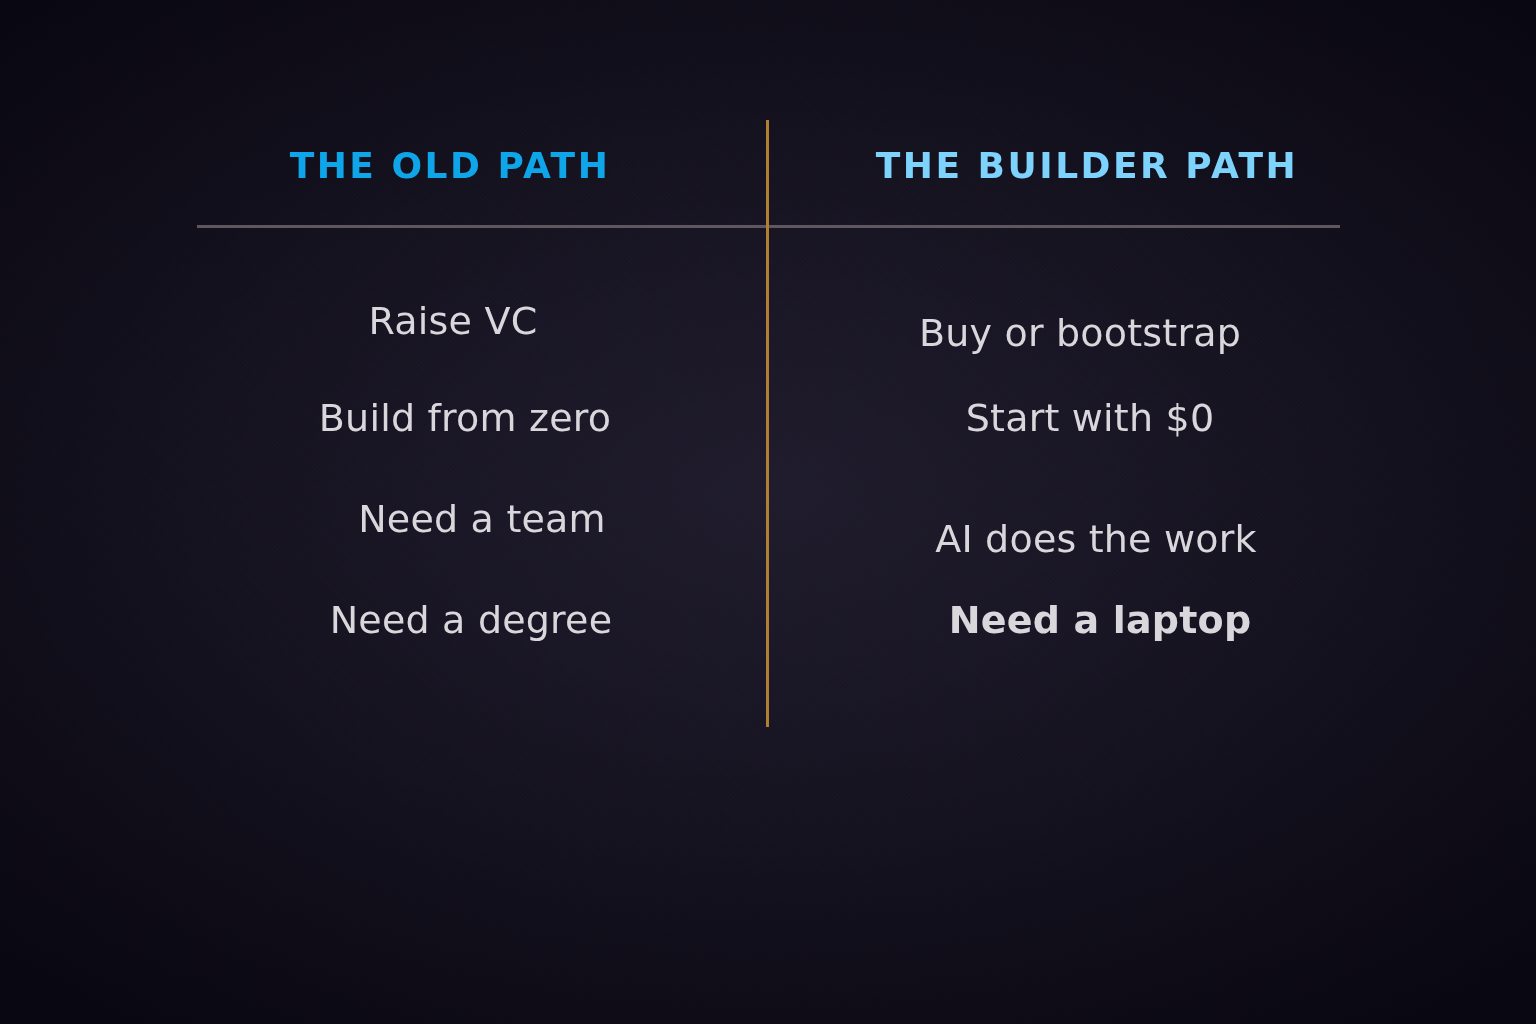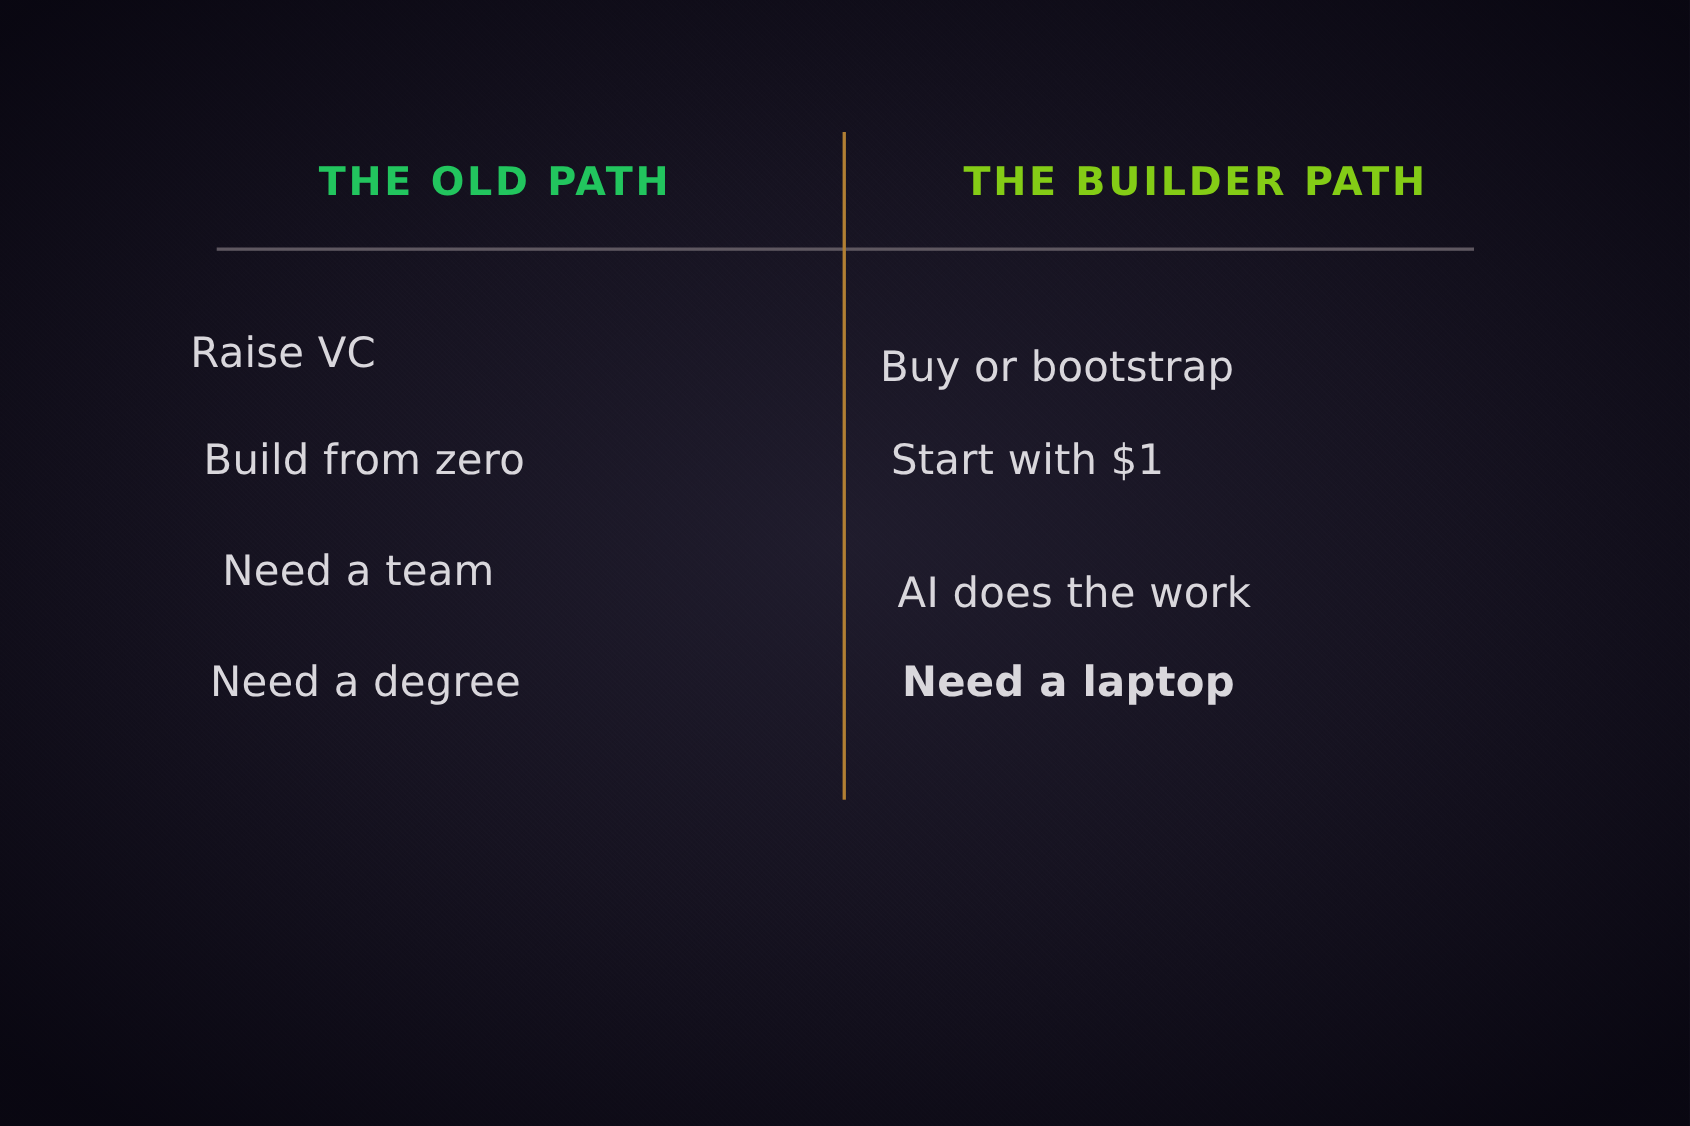--- a/index.html
+++ b/index.html
@@ -49,25 +49,26 @@
       position: absolute;
       top: 144px;
       width: 100%;
       text-align: center;
       font-family: "DejaVu Sans", sans-serif;
       font-weight: bold;
       font-size: 36px;
       letter-spacing: 2.5px;
       line-height: 44px;
     }
-    .col.left .heading { color: #22c55e; left: -16px; }
-    .col.right .heading { color: #84cc16; left: -1px; }
+    .col.left .heading { color: #0ea5e9; left: -16px; }
+    .col.right .heading { color: #7dd3fc; left: -1px; }
     .item {
       position: absolute;
       width: 100%;
+      text-align: center;
       font-family: "DejaVu Sans", sans-serif;
       font-size: 38px;
       line-height: 48px;
       color: #d9d7dc;
       letter-spacing: 0.2px;
     }
     .item.r0 { top: 297px; }
     .item.r1 { top: 394px; }
     .item.r2 { top: 495px; }
     .item.r3 { top: 596px; }
@@ -92,18 +93,18 @@
     <div class="heading">THE OLD PATH</div>
     <div class="item r0">Raise VC</div>
     <div class="item r1">Build from zero</div>
     <div class="item r2">Need a team</div>
     <div class="item r3">Need a degree</div>
   </div>
 
   <div class="col right">
     <div class="heading">THE BUILDER PATH</div>
     <div class="item r0">Buy or bootstrap</div>
-    <div class="item r1">Start with $1</div>
+    <div class="item r1">Start with $0</div>
     <div class="item r2">AI does the work</div>
     <div class="item r3">Need a laptop</div>
   </div>
 
 </div>
 
 </body></html>

